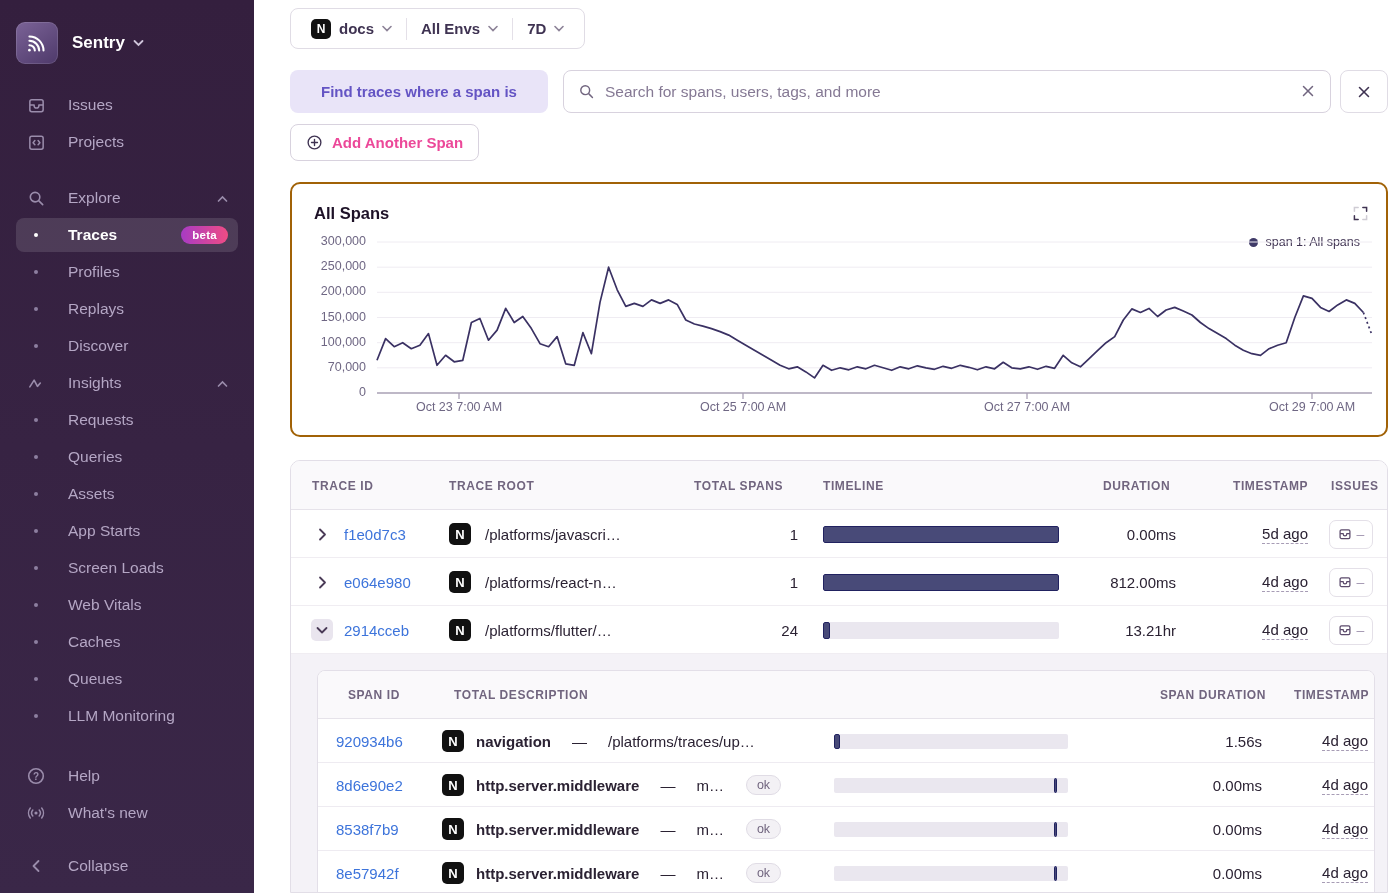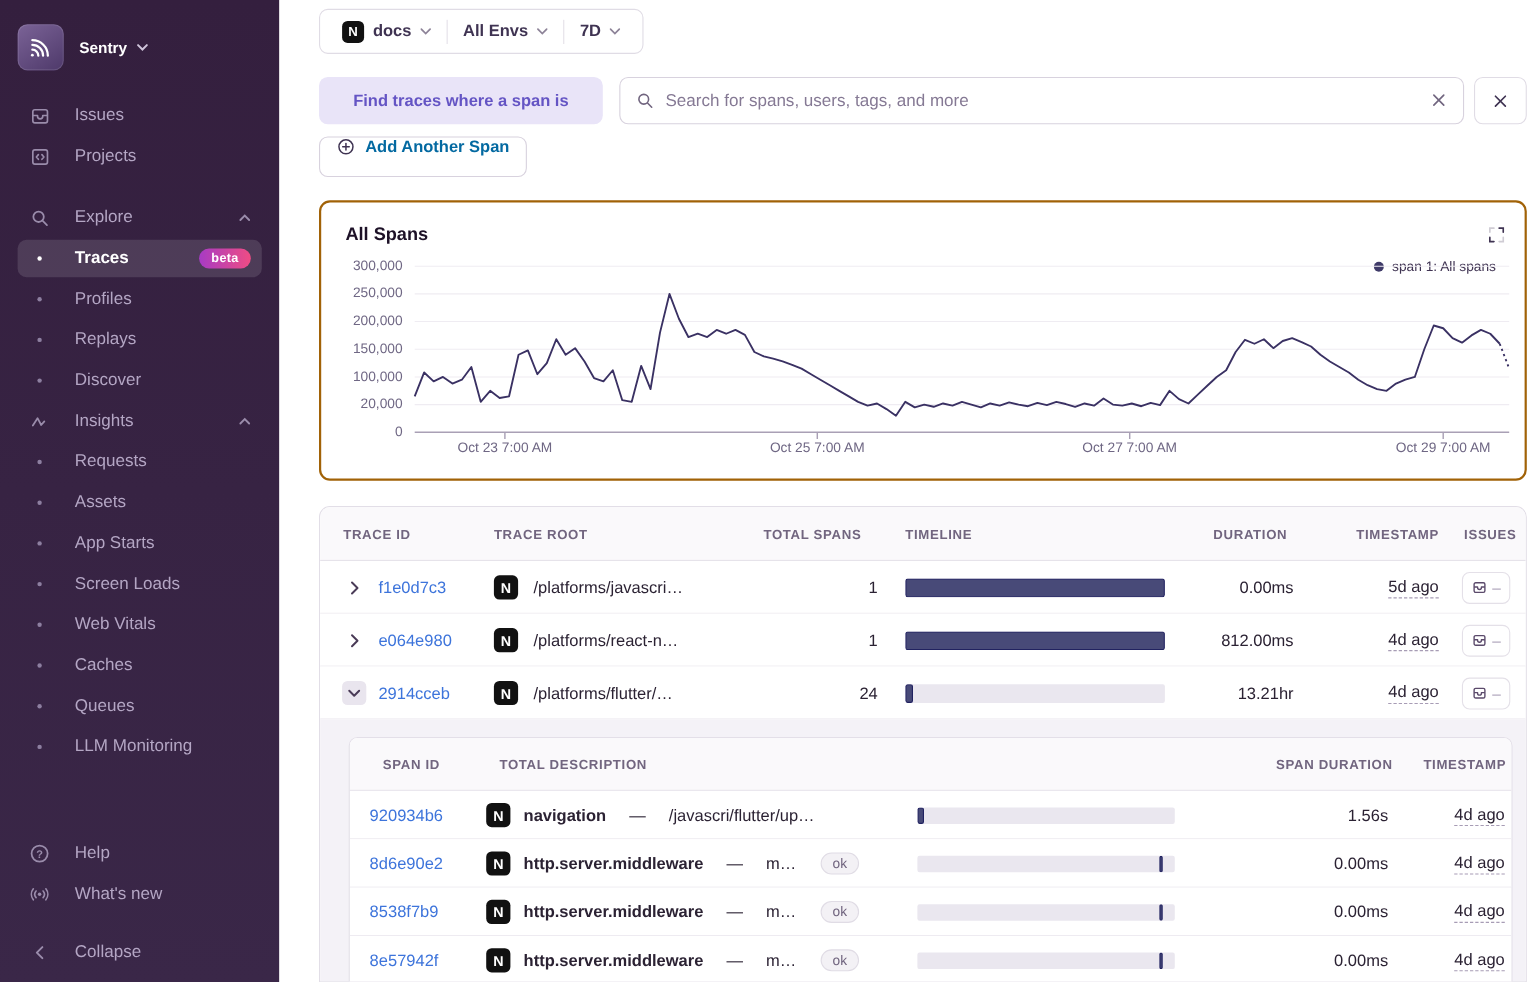--- a/index.html
+++ b/index.html
@@ -9,21 +9,21 @@
 
   
   .sidebar { width:254px; min-width:254px; height:100%;
     background:linear-gradient(180deg,#341f3e 0%,#3a2748 100%);
     display:flex; flex-direction:column; overflow:hidden; }
   .brand { display:flex; align-items:center; gap:14px; padding:14px 0 0 16px; height:72px; }
   .logo-tile { width:42px; height:42px; border-radius:9px;
     background:linear-gradient(145deg,#7b6397,#4e396a); display:flex;
     align-items:center; justify-content:center; box-shadow:inset 0 0 0 1px rgba(255,255,255,.12); }
   .brand-name { display:flex; align-items:center; gap:8px; color:#fff;
-    font-size:14px; font-weight:700; cursor:pointer; }
+    font-size:17px; font-weight:700; cursor:pointer; }
   .side-item { margin:0 16px 3px 16px; padding:0 10px; height:34px; border-radius:8px;
     display:flex; align-items:center; color:#b4a6c4; font-size:15.5px; cursor:pointer; }
   .side-item .ic { width:20px; display:flex; justify-content:center; }
   .side-item .lbl { margin-left:22px; white-space:nowrap; }
   .side-item .bullet { width:20px; display:flex; justify-content:center; }
   .side-item .bullet i { width:4px; height:4px; border-radius:50%; background:#8d7fa0; }
   .side-item.selected { background:rgba(255,255,255,.12); color:#fff; font-weight:700; }
   .side-item.selected .bullet i { background:#fff; }
   .side-item .chev { margin-left:auto; }
   .badge-beta { margin-left:auto; font-size:11.5px; font-weight:700; color:#fff;
@@ -52,22 +52,22 @@
     border:1px solid #d8d2de; border-radius:8px; background:#fff; display:flex;
     align-items:center; padding:0 44px 0 14px; }
   .search-box input { border:none; outline:none; flex:1; font-size:15.5px;
     color:#2b2233; font-family:inherit; margin-left:10px; background:transparent; }
   .search-box input::placeholder { color:#857994; }
   .search-clear { position:absolute; right:12px; top:10px; cursor:pointer; }
   .close-btn { position:absolute; left:1086px; top:70px; width:48px; height:43px;
     border:1px solid #e0dce5; border-radius:8px; background:#fff; display:flex;
     align-items:center; justify-content:center; cursor:pointer; }
   .add-span { position:absolute; left:36px; top:124px; height:37px; display:flex;
-    gap:9px; border:1px solid #d8d2de; border-radius:8px;
-    background:#fff; padding:0 15px; font-size:15px; font-weight:700; color:#0369a1;
+    align-items:center; gap:9px; border:1px solid #d8d2de; border-radius:8px;
+    background:#fff; padding:0 15px; font-size:15px; font-weight:700; color:#ec4899;
     cursor:pointer; }
 
   
   .chart-panel { position:absolute; left:36px; top:182px; width:1098px; height:255px;
     border:2px solid #a16207; border-radius:10px; background:#fff; }
   .chart-title { position:absolute; left:22px; top:20px; font-size:16.5px;
     font-weight:700; color:#1d1127; }
   .chart-expand { position:absolute; right:18px; top:22px; cursor:pointer; }
   .legend { position:absolute; right:26px; top:51px; display:flex; align-items:center;
     gap:7px; font-size:12.5px; color:#3f3352; }
@@ -230,20 +230,26 @@
     <div class="side-item">
         <span class="bullet">
           <i></i>
         </span>
         <span class="lbl">Requests</span>
       </div>
     <div class="side-item">
         <span class="bullet">
           <i></i>
         </span>
+        <span class="lbl">Queries</span>
+      </div>
+    <div class="side-item">
+        <span class="bullet">
+          <i></i>
+        </span>
         <span class="lbl">Assets</span>
       </div>
     <div class="side-item">
         <span class="bullet">
           <i></i>
         </span>
         <span class="lbl">App Starts</span>
       </div>
     <div class="side-item">
         <span class="bullet">
@@ -377,21 +383,21 @@
       <div class="legend">
         <span class="dot"></span>
         <span>span 1: All spans</span>
       </div>
 
       <div class="ylab" style="top:50px">300,000</div>
       <div class="ylab" style="top:75px">250,000</div>
       <div class="ylab" style="top:100px">200,000</div>
       <div class="ylab" style="top:126px">150,000</div>
       <div class="ylab" style="top:151px">100,000</div>
-      <div class="ylab" style="top:176px">20,000</div>
+      <div class="ylab" style="top:176px">70,000</div>
       <div class="ylab" style="top:201px">0</div>
 
       <svg class="chart-svg" width="1096" height="240">
         <g stroke="#efecf2" stroke-width="1">
           <line x1="85" y1="58" x2="1080" y2="58"></line>
             <line x1="85" y1="83.2" x2="1080" y2="83.2"></line>
           <line x1="85" y1="108.3" x2="1080" y2="108.3"></line>
             <line x1="85" y1="133.5" x2="1080" y2="133.5"></line>
           <line x1="85" y1="158.7" x2="1080" y2="158.7"></line>
             <line x1="85" y1="183.8" x2="1080" y2="183.8"></line>
@@ -538,21 +544,21 @@
           </div>
 
           <div class="s-row">
             <div class="scell s-id">
                 <span class="link">920934b6</span>
               </div>
             <div class="scell s-desc">
               <span class="n-tile-lg">N</span>
               <span class="op">navigation</span>
               <span class="sep">—</span>
-              <span class="pth">/javascri/flutter/up…</span>
+              <span class="pth">/platforms/traces/up…</span>
             </div>
             <div class="scell s-timeline">
                 <div class="tl-track thin">
                   <div class="tl-bar" style="left: 0%; width: 2.5%;"></div>
                 </div>
               </div>
             <div class="scell s-duration">1.56s</div>
             <div class="scell s-timestamp">
                 <span class="ts">4d ago</span>
               </div>

